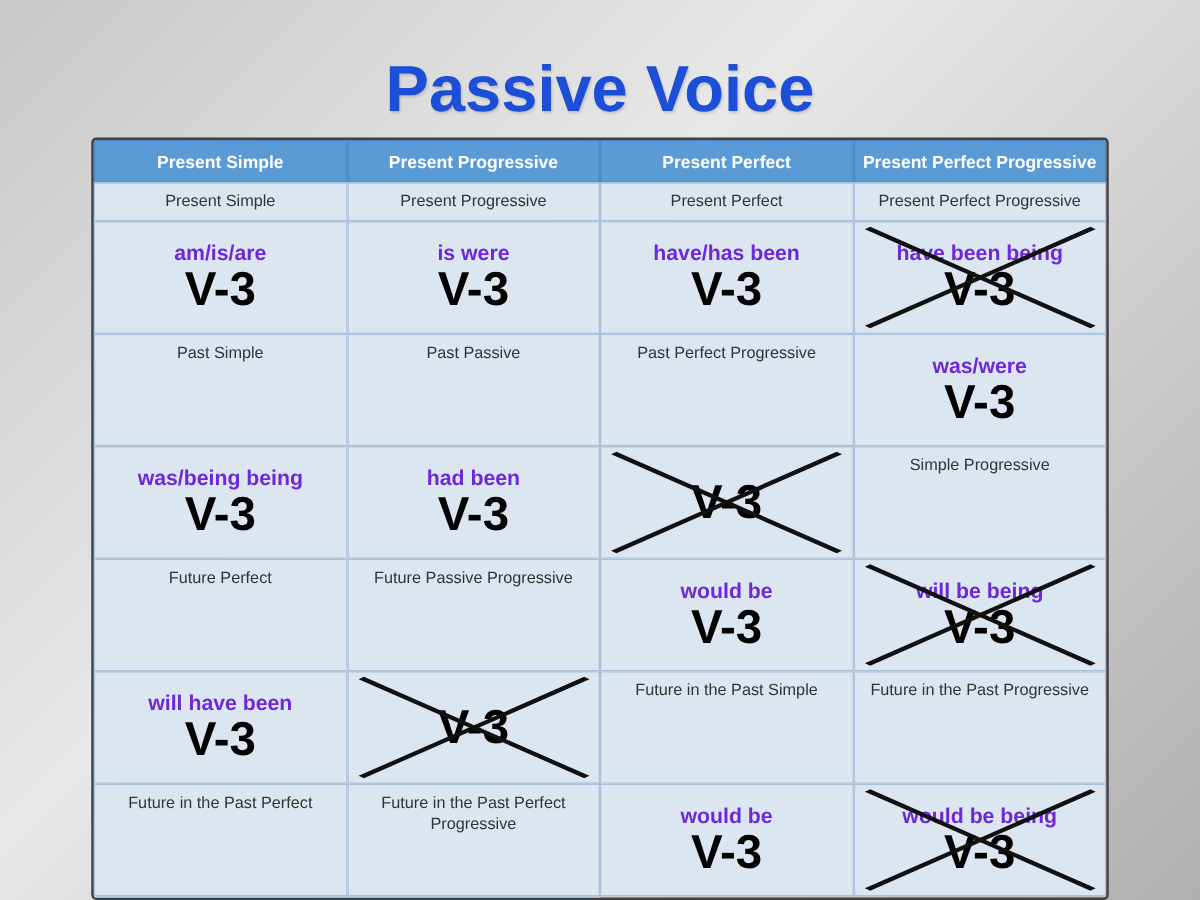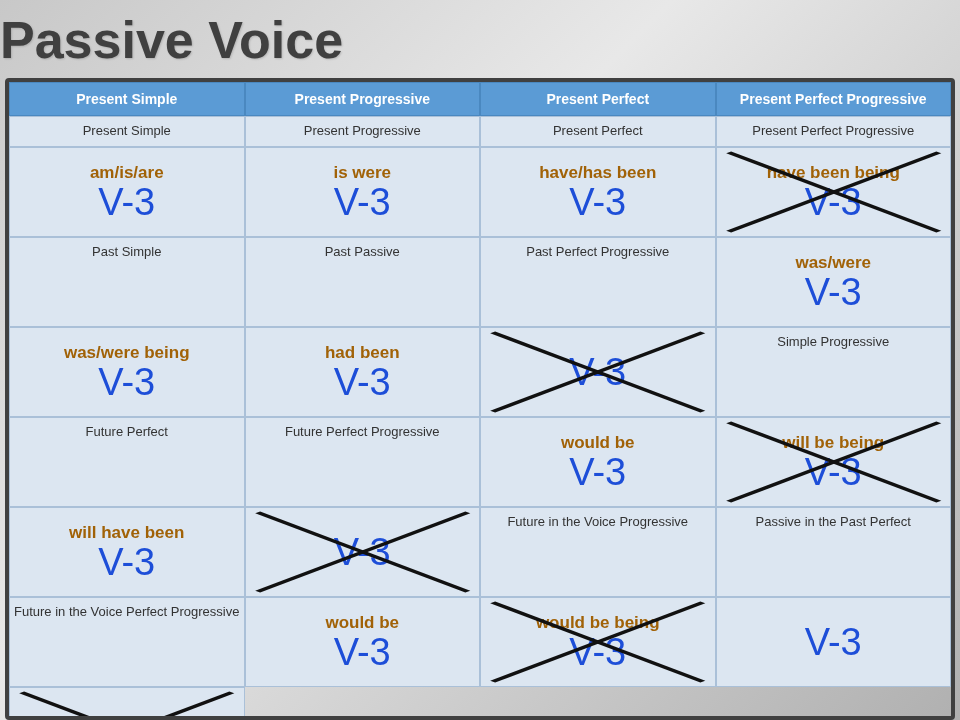--- a/index.html
+++ b/index.html
@@ -9,29 +9,30 @@
       background: linear-gradient(135deg, #c8c8c8 0%, #e8e8e8 40%, #b0b0b0 100%);
       font-family: Arial, sans-serif;
       overflow: hidden;
       display: flex;
       flex-direction: column;
       align-items: center;
     }
     .page-title {
       font-size: 52px;
       font-weight: bold;
-      color: #404040;
-      text-align: left;
+      color: #1d4ed8;
+      text-align: center;
       padding: 10px 0 8px 0;
       width: 100%;
       text-shadow: 1px 1px 2px rgba(0,0,0,0.15);
+      margin-top: 32px;
     }
     .grid-container {
-      width: 950px;
-      border: 4px solid #404040;
+      width: 814px;
+      border: 2px solid #404040;
       border-radius: 4px;
       overflow: hidden;
     }
     .grid {
       display: grid;
       grid-template-columns: repeat(4, 1fr);
       width: 100%;
     }
     
     .header-cell {
@@ -63,27 +64,27 @@
       position: relative;
       min-height: 90px;
       display: flex;
       flex-direction: column;
       align-items: center;
       justify-content: center;
     }
     .cell-aux {
       font-size: 17px;
       font-weight: bold;
-      color: #a16207;
+      color: #6d28d9;
       line-height: 1.2;
     }
     .cell-v3 {
       font-size: 38px;
-      font-weight: normal;
-      color: #1d4ed8;
+      font-weight: bold;
+      color: #000000;
       line-height: 1.0;
     }
     
     .cross {
       position: absolute;
       top: 0; left: 0;
       width: 100%; height: 100%;
       pointer-events: none;
     }
     .cross line {
@@ -127,37 +128,37 @@
         </svg>
       </div>
       <div class="label-cell">Past Simple</div>
       <div class="label-cell">Past Passive</div>
       <div class="label-cell">Past Perfect Progressive</div>
       <div class="content-cell">
         <div class="cell-aux">was/were</div>
         <div class="cell-v3">V-3</div>
       </div>
       <div class="content-cell">
-        <div class="cell-aux">was/were being</div>
+        <div class="cell-aux">was/being being</div>
         <div class="cell-v3">V-3</div>
       </div>
       <div class="content-cell">
         <div class="cell-aux">had been</div>
         <div class="cell-v3">V-3</div>
       </div>
       <div class="content-cell">
         <div class="cell-v3">V-3</div>
         <svg class="cross" viewBox="0 0 100 100" preserveAspectRatio="none">
           <line x1="5" y1="5" x2="95" y2="95" stroke="#111" stroke-width="4"></line>
           <line x1="95" y1="5" x2="5" y2="95" stroke="#111" stroke-width="4"></line>
         </svg>
       </div>
       <div class="label-cell">Simple Progressive</div>
       <div class="label-cell">Future Perfect</div>
-      <div class="label-cell">Future Perfect Progressive</div>
+      <div class="label-cell">Future Passive Progressive</div>
       <div class="content-cell">
         <div class="cell-aux">would be</div>
         <div class="cell-v3">V-3</div>
       </div>
       <div class="content-cell">
         <div class="cell-aux">will be being</div>
         <div class="cell-v3">V-3</div>
         <svg class="cross" viewBox="0 0 100 100" preserveAspectRatio="none">
           <line x1="5" y1="5" x2="95" y2="95" stroke="#111" stroke-width="4"></line>
           <line x1="95" y1="5" x2="5" y2="95" stroke="#111" stroke-width="4"></line>
@@ -167,23 +168,24 @@
         <div class="cell-aux">will have been</div>
         <div class="cell-v3">V-3</div>
       </div>
       <div class="content-cell">
         <div class="cell-v3">V-3</div>
         <svg class="cross" viewBox="0 0 100 100" preserveAspectRatio="none">
           <line x1="5" y1="5" x2="95" y2="95" stroke="#111" stroke-width="4"></line>
           <line x1="95" y1="5" x2="5" y2="95" stroke="#111" stroke-width="4"></line>
         </svg>
       </div>
-      <div class="label-cell">Future in the Voice Progressive</div>
-      <div class="label-cell">Passive in the Past Perfect</div>
-      <div class="label-cell">Future in the Voice Perfect Progressive</div>
+      <div class="label-cell">Future in the Past Simple</div>
+      <div class="label-cell">Future in the Past Progressive</div>
+      <div class="label-cell">Future in the Past Perfect</div>
+      <div class="label-cell">Future in the Past Perfect Progressive</div>
       <div class="content-cell">
         <div class="cell-aux">would be</div>
         <div class="cell-v3">V-3</div>
       </div>
       <div class="content-cell">
         <div class="cell-aux">would be being</div>
         <div class="cell-v3">V-3</div>
         <svg class="cross" viewBox="0 0 100 100" preserveAspectRatio="none">
           <line x1="5" y1="5" x2="95" y2="95" stroke="#111" stroke-width="4"></line>
           <line x1="95" y1="5" x2="5" y2="95" stroke="#111" stroke-width="4"></line>

